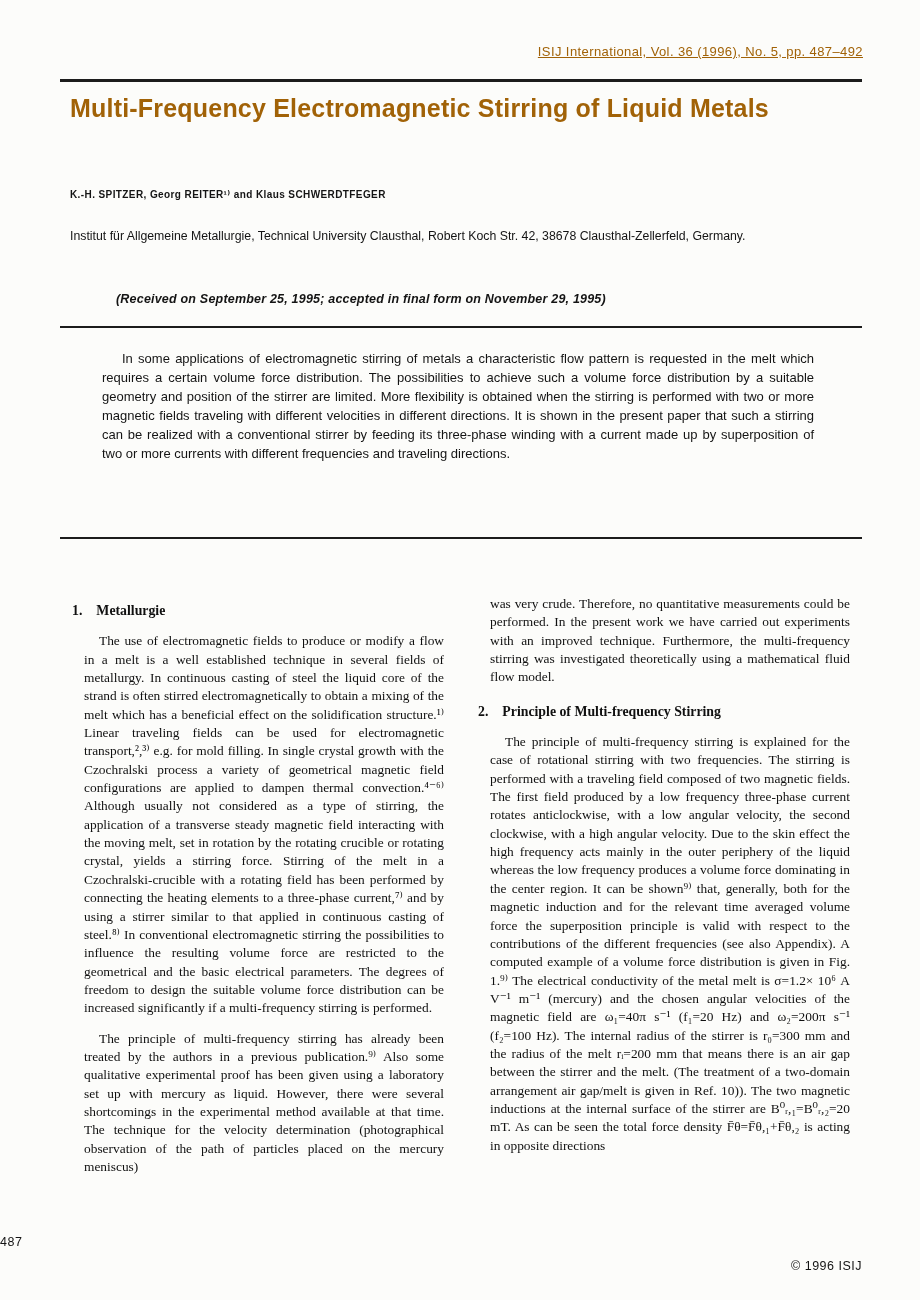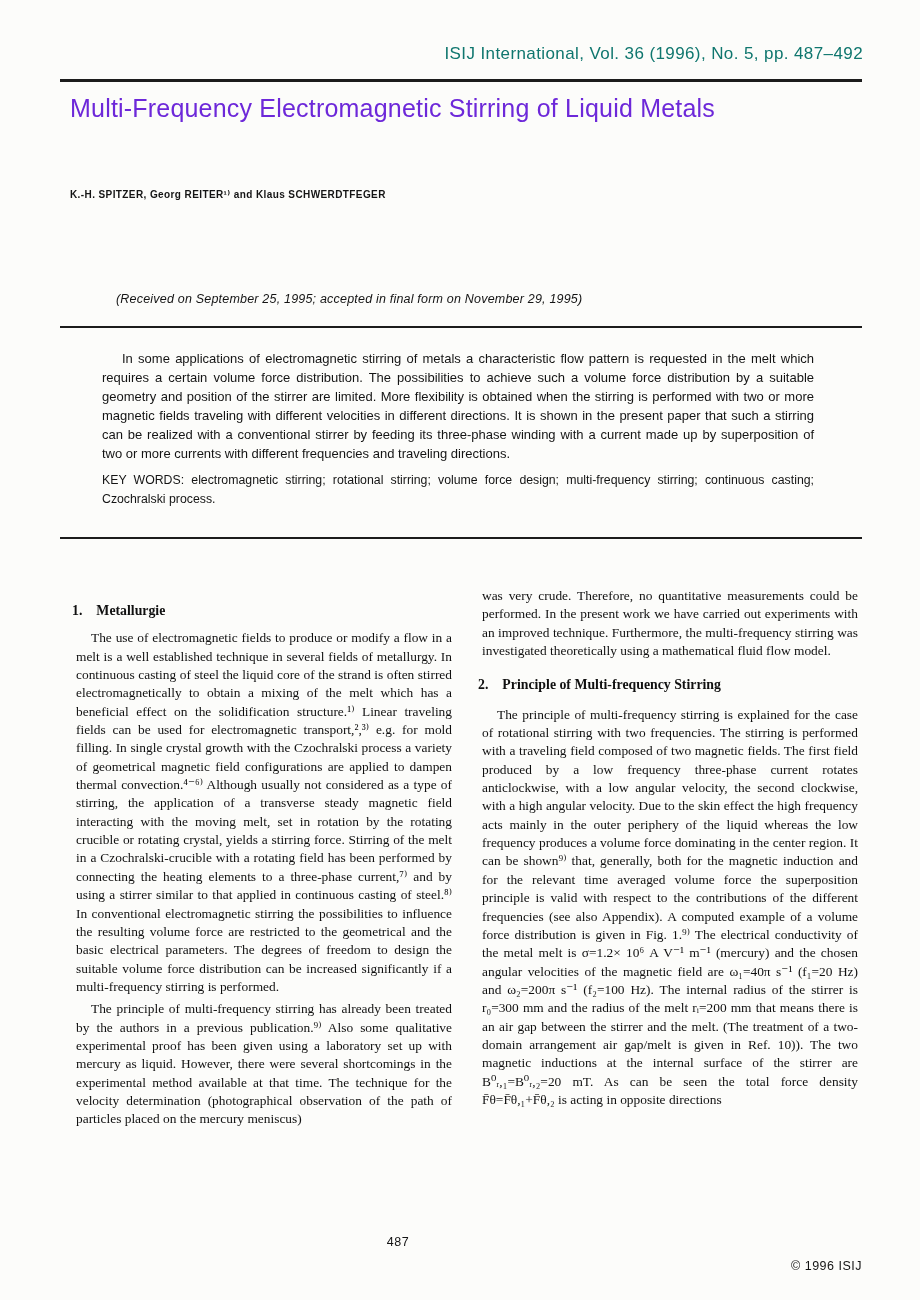--- a/index.html
+++ b/index.html
@@ -24,33 +24,34 @@
     border-top: 2px solid #1c1c1c;
   }
   .rule-top { top: 79px; border-top-width: 3px; }
   .rule-mid { top: 326px; }
   .rule-low { top: 537px; }
 
   .journal-line {
     position: absolute;
     top: 44px;
     right: 57px;
-    font-size: 17px;
+    font-size: 13px;
     letter-spacing: 0.4px;
-    color: #0f766e;
+    color: #a16207;
+    text-decoration: underline;
   }
   .title {
     position: absolute;
     top: 94px;
     left: 70px;
     margin: 0;
     font-size: 25px;
-    font-weight: normal;
+    font-weight: bold;
     letter-spacing: 0.2px;
-    color: #6d28d9;
+    color: #a16207;
   }
   .authors {
     position: absolute;
     top: 189px;
     left: 70px;
     font-size: 10px;
     font-weight: bold;
     letter-spacing: 0.4px;
   }
   .affiliation {
@@ -61,20 +62,21 @@
     font-size: 12.3px;
     line-height: 18.5px;
   }
   .received {
     position: absolute;
     top: 292px;
     left: 116px;
     font-size: 12.5px;
     font-style: italic;
     letter-spacing: 0.2px;
+    font-weight: bold;
   }
   .abstract {
     position: absolute;
     top: 349px;
     left: 102px;
     width: 712px;
     font-size: 13px;
     line-height: 19px;
     text-align: justify;
     text-indent: 20px;
@@ -103,29 +105,29 @@
   .col { width: 384px; }
   .col-left { padding-top: 19px; }
   .section-heading {
     display: flex;
     gap: 14px;
     margin: 0 0 9px 0;
     font-size: 13.8px;
     font-weight: bold;
     text-align: left;
   }
-  .para { margin: 4px; }
+  .para { margin: 12px; }
   .para.indent { text-indent: 15px; }
   .col-right .section-heading { margin-top: 16px; margin-bottom: 11px; }
   .footer-page-number {
     position: absolute;
     top: 1235px;
     left: 0;
     width: 796px;
-    text-align: center;
+    text-align: left;
     font-size: 12.5px;
     letter-spacing: 0.5px;
   }
   .footer-copyright {
     position: absolute;
     top: 1235px;
     right: 58px;
     font-size: 12.5px;
     letter-spacing: 0.5px;
     margin-top: 24px;
@@ -138,29 +140,29 @@
 
   <div class="journal-line sans">ISIJ International, Vol. 36 (1996), No. 5, pp. 487–492</div>
 
   <div class="rule rule-top"></div>
 
   <h1 class="title sans">Multi-Frequency Electromagnetic Stirring of Liquid Metals</h1>
 
   <div class="authors sans">K.-H. SPITZER, Georg REITER¹⁾ and Klaus SCHWERDTFEGER</div>
 
   <div class="affiliation sans">
+    <div>Institut für Allgemeine Metallurgie, Technical University Clausthal, Robert Koch Str. 42, 38678 Clausthal-Zellerfeld, Germany.</div>
   </div>
 
   <div class="received sans">(Received on September 25, 1995; accepted in final form on November 29, 1995)</div>
 
   <div class="rule rule-mid"></div>
 
   <div class="abstract sans">In some applications of electromagnetic stirring of metals a characteristic flow pattern is requested in the melt which requires a certain volume force distribution. The possibilities to achieve such a volume force distribution by a suitable geometry and position of the stirrer are limited. More flexibility is obtained when the stirring is performed with two or more magnetic fields traveling with different velocities in different directions. It is shown in the present paper that such a stirring can be realized with a conventional stirrer by feeding its three-phase winding with a current made up by superposition of two or more currents with different frequencies and traveling directions.</div>
 
-  <div class="keywords sans">KEY WORDS: electromagnetic stirring; rotational stirring; volume force design; multi-frequency stirring; continuous casting; Czochralski process.</div>
 
   <div class="rule rule-low"></div>
 
   <div class="body-cols serif">
 
     <div class="col col-left">
       <h2 class="section-heading">
         <span>1.</span>
         <span>Metallurgie</span>
       </h2>

